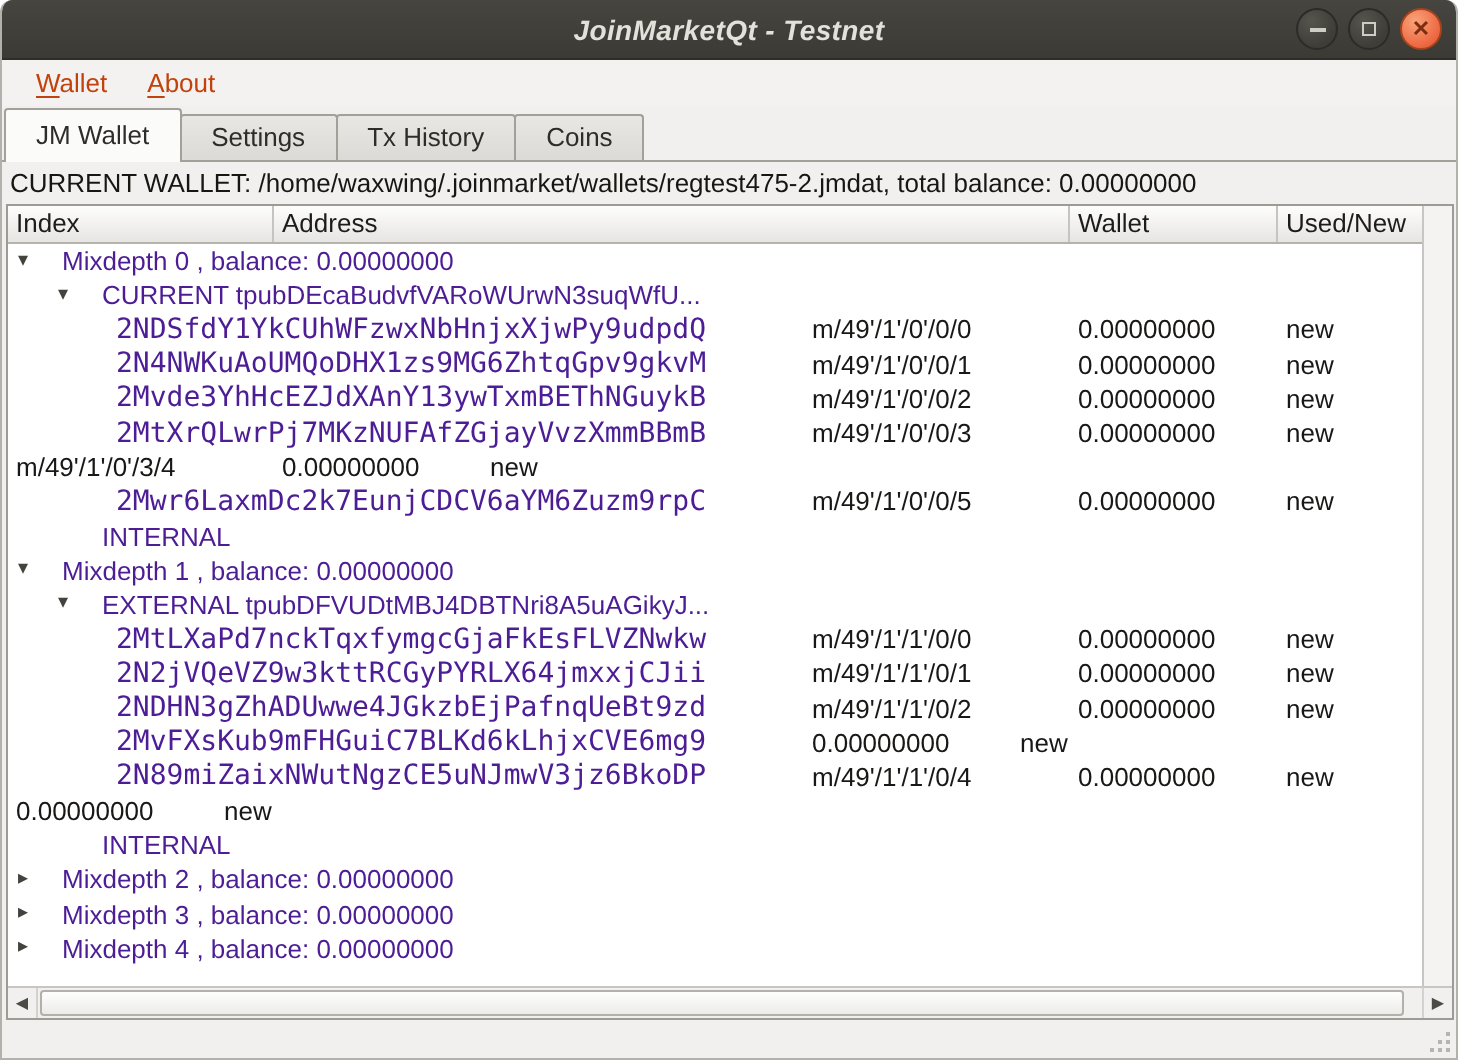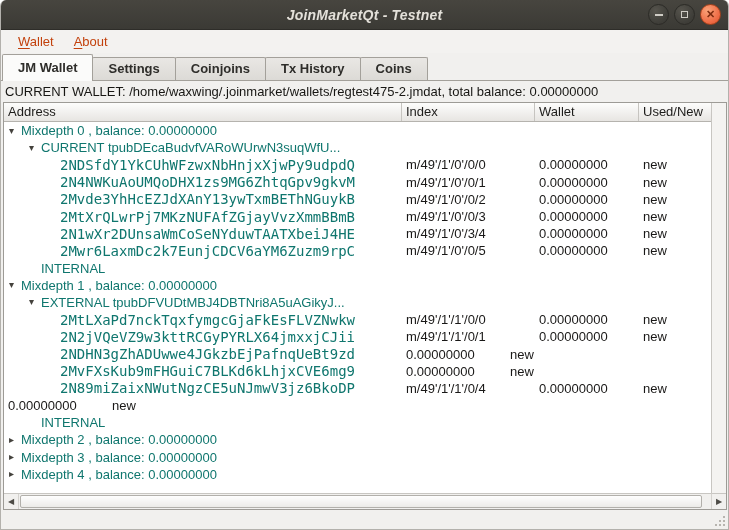--- a/index.html
+++ b/index.html
@@ -23,21 +23,21 @@
   .glyph-max{width:7px;height:7px;border:1.5px solid #cfccc5;display:block;}
 
   
   .menubar{height:23px;flex:0 0 23px;background:#f3f2f0;display:flex;align-items:center;padding-left:9px;gap:4px;}
   .menu-item{padding:2px 8px;color:#c2410c;}
   .menu-item .mn{text-decoration:underline;text-underline-offset:2px;}
 
   
   .tabbar{height:27px;flex:0 0 27px;background:#f1f0ee;display:flex;align-items:flex-end;padding-left:1px;}
   .tab{height:23px;line-height:21px;padding:0 15px;background:linear-gradient(#e9e7e4,#dcdad6);
-       border:1px solid #a3a09a;border-bottom:none;margin-right:-1px;color:#2e2d2a;border-radius:2px 2px 0 0;font-weight:bold;}
+       border:1px solid #a3a09a;border-bottom:none;margin-right:-1px;color:#2e2d2a;border-radius:2px 2px 0 0;}
   .tab.active{height:27px;line-height:25px;background:#fbfbfa;position:relative;z-index:2;margin-bottom:-1px;}
 
   .pane{flex:1;display:flex;flex-direction:column;border-top:1px solid #a3a09a;background:#f1f0ee;min-height:0;}
 
   .current-wallet{flex:0 0 21px;display:flex;align-items:center;padding:0 4px;color:#171613;white-space:nowrap;overflow:hidden;}
 
   
   .treewrap{flex:1;margin:0 1px 0 2px;border:1px solid #9d9b96;background:#ffffff;
             display:grid;grid-template-columns:1fr 15px;grid-template-rows:19px 1fr 16px;min-height:0;}
   .tree-header{grid-column:1;grid-row:1;display:flex;background:linear-gradient(#fdfdfc,#e7e5e2);
@@ -48,24 +48,24 @@
   .c-index{width:133px;flex:0 0 133px;}
   .c-balance{width:104px;flex:0 0 104px;}
   .c-status{flex:1;min-width:0;}
 
   .tree-body{grid-column:1;grid-row:2;background:#fff;overflow:hidden;}
   .tree-row{display:flex;height:17.2px;align-items:center;white-space:nowrap;}
   .tree-row .cell{overflow:hidden;white-space:nowrap;}
   .tree-row .c-address{display:flex;align-items:center;}
   .lvl0 .c-address{padding-left:5px;}
   .lvl1 .c-address{padding-left:25px;}
-  .lvl2 .c-address{padding-left:44px;}
+  .lvl2 .c-address{padding-left:32px;}
   .expander{width:12px;flex:0 0 12px;font-size:10px;color:#44423d;line-height:1;}
   .expander.none{visibility:hidden;}
-  .rowlabel{margin-left:0;color:#0f766e;}
+  .rowlabel{margin-left:10px;color:#4c1d95;}
   .rowlabel.mono{font-family:"DejaVu Sans Mono",monospace;font-size:14px;}
   .tree-row .c-index,.tree-row .c-balance,.tree-row .c-status{padding-left:4px;color:#191817;}
 
   
   .vscroll{grid-column:2;grid-row:1 / span 2;background:#f4f3f1;border-left:1px solid #c8c6c2;}
   .hscroll{grid-column:1;grid-row:3;background:#f1f0ee;border-top:1px solid #c8c6c2;display:flex;align-items:stretch;}
   .sbtn{width:15px;flex:0 0 15px;display:flex;align-items:center;justify-content:center;
         font-size:8px;color:#4d4b46;background:#f1f0ee;}
   .sbtn.left{border-right:1px solid #d4d2ce;}
   .hthumb{flex:0 0 auto;width:96.5%;margin:1px 0 1px 1px;background:linear-gradient(#fefefe,#ecebe8);
@@ -101,33 +101,32 @@
   </div>
 
   <div class="menubar">
       <div class="menu-item"><span class="mn">W</span><span>allet</span></div>
       <div class="menu-item"><span class="mn">A</span><span>bout</span></div>
     </div>
 
   <div class="tabbar">
       <div class="tab active">JM Wallet</div>
       <div class="tab">Settings</div>
-      <div class="tab">Coinjoins</div>
       <div class="tab">Tx History</div>
       <div class="tab">Coins</div>
     </div>
 
   <div class="pane">
 
     <div class="current-wallet">CURRENT WALLET: /home/waxwing/.joinmarket/wallets/regtest475-2.jmdat, total balance: 0.00000000</div>
 
     <div class="treewrap">
       <div class="tree-header">
+        <div class="hcell c-index">Index</div>
         <div class="hcell c-address">Address</div>
-        <div class="hcell c-index">Index</div>
         <div class="hcell c-balance">Wallet</div>
         <div class="hcell c-status">Used/New</div>
       </div>
 
       <div class="tree-body">
           <div class="tree-row lvl0">
             <div class="cell c-address">
               <span class="expander">▾</span>
               <span class="rowlabel">Mixdepth 0 , balance: 0.00000000</span>
             </div>
@@ -174,24 +173,20 @@
           <div class="tree-row lvl2">
             <div class="cell c-address">
               <span class="expander none"></span>
               <span class="rowlabel mono">2MtXrQLwrPj7MKzNUFAfZGjayVvzXmmBBmB</span>
             </div>
             <div class="cell c-index">m/49'/1'/0'/0/3</div>
             <div class="cell c-balance">0.00000000</div>
             <div class="cell c-status">new</div>
           </div>
           <div class="tree-row lvl2">
-            <div class="cell c-address">
-              <span class="expander none"></span>
-              <span class="rowlabel mono">2N1wXr2DUnsaWmCoSeNYduwTAATXbeiJ4HE</span>
-            </div>
             <div class="cell c-index">m/49'/1'/0'/3/4</div>
             <div class="cell c-balance">0.00000000</div>
             <div class="cell c-status">new</div>
           </div>
           <div class="tree-row lvl2">
             <div class="cell c-address">
               <span class="expander none"></span>
               <span class="rowlabel mono">2Mwr6LaxmDc2k7EunjCDCV6aYM6Zuzm9rpC</span>
             </div>
             <div class="cell c-index">m/49'/1'/0'/0/5</div>
@@ -241,20 +236,21 @@
             </div>
             <div class="cell c-index">m/49'/1'/1'/0/1</div>
             <div class="cell c-balance">0.00000000</div>
             <div class="cell c-status">new</div>
           </div>
           <div class="tree-row lvl2">
             <div class="cell c-address">
               <span class="expander none"></span>
               <span class="rowlabel mono">2NDHN3gZhADUwwe4JGkzbEjPafnqUeBt9zd</span>
             </div>
+            <div class="cell c-index">m/49'/1'/1'/0/2</div>
             <div class="cell c-balance">0.00000000</div>
             <div class="cell c-status">new</div>
           </div>
           <div class="tree-row lvl2">
             <div class="cell c-address">
               <span class="expander none"></span>
               <span class="rowlabel mono">2MvFXsKub9mFHGuiC7BLKd6kLhjxCVE6mg9</span>
             </div>
             <div class="cell c-balance">0.00000000</div>
             <div class="cell c-status">new</div>

